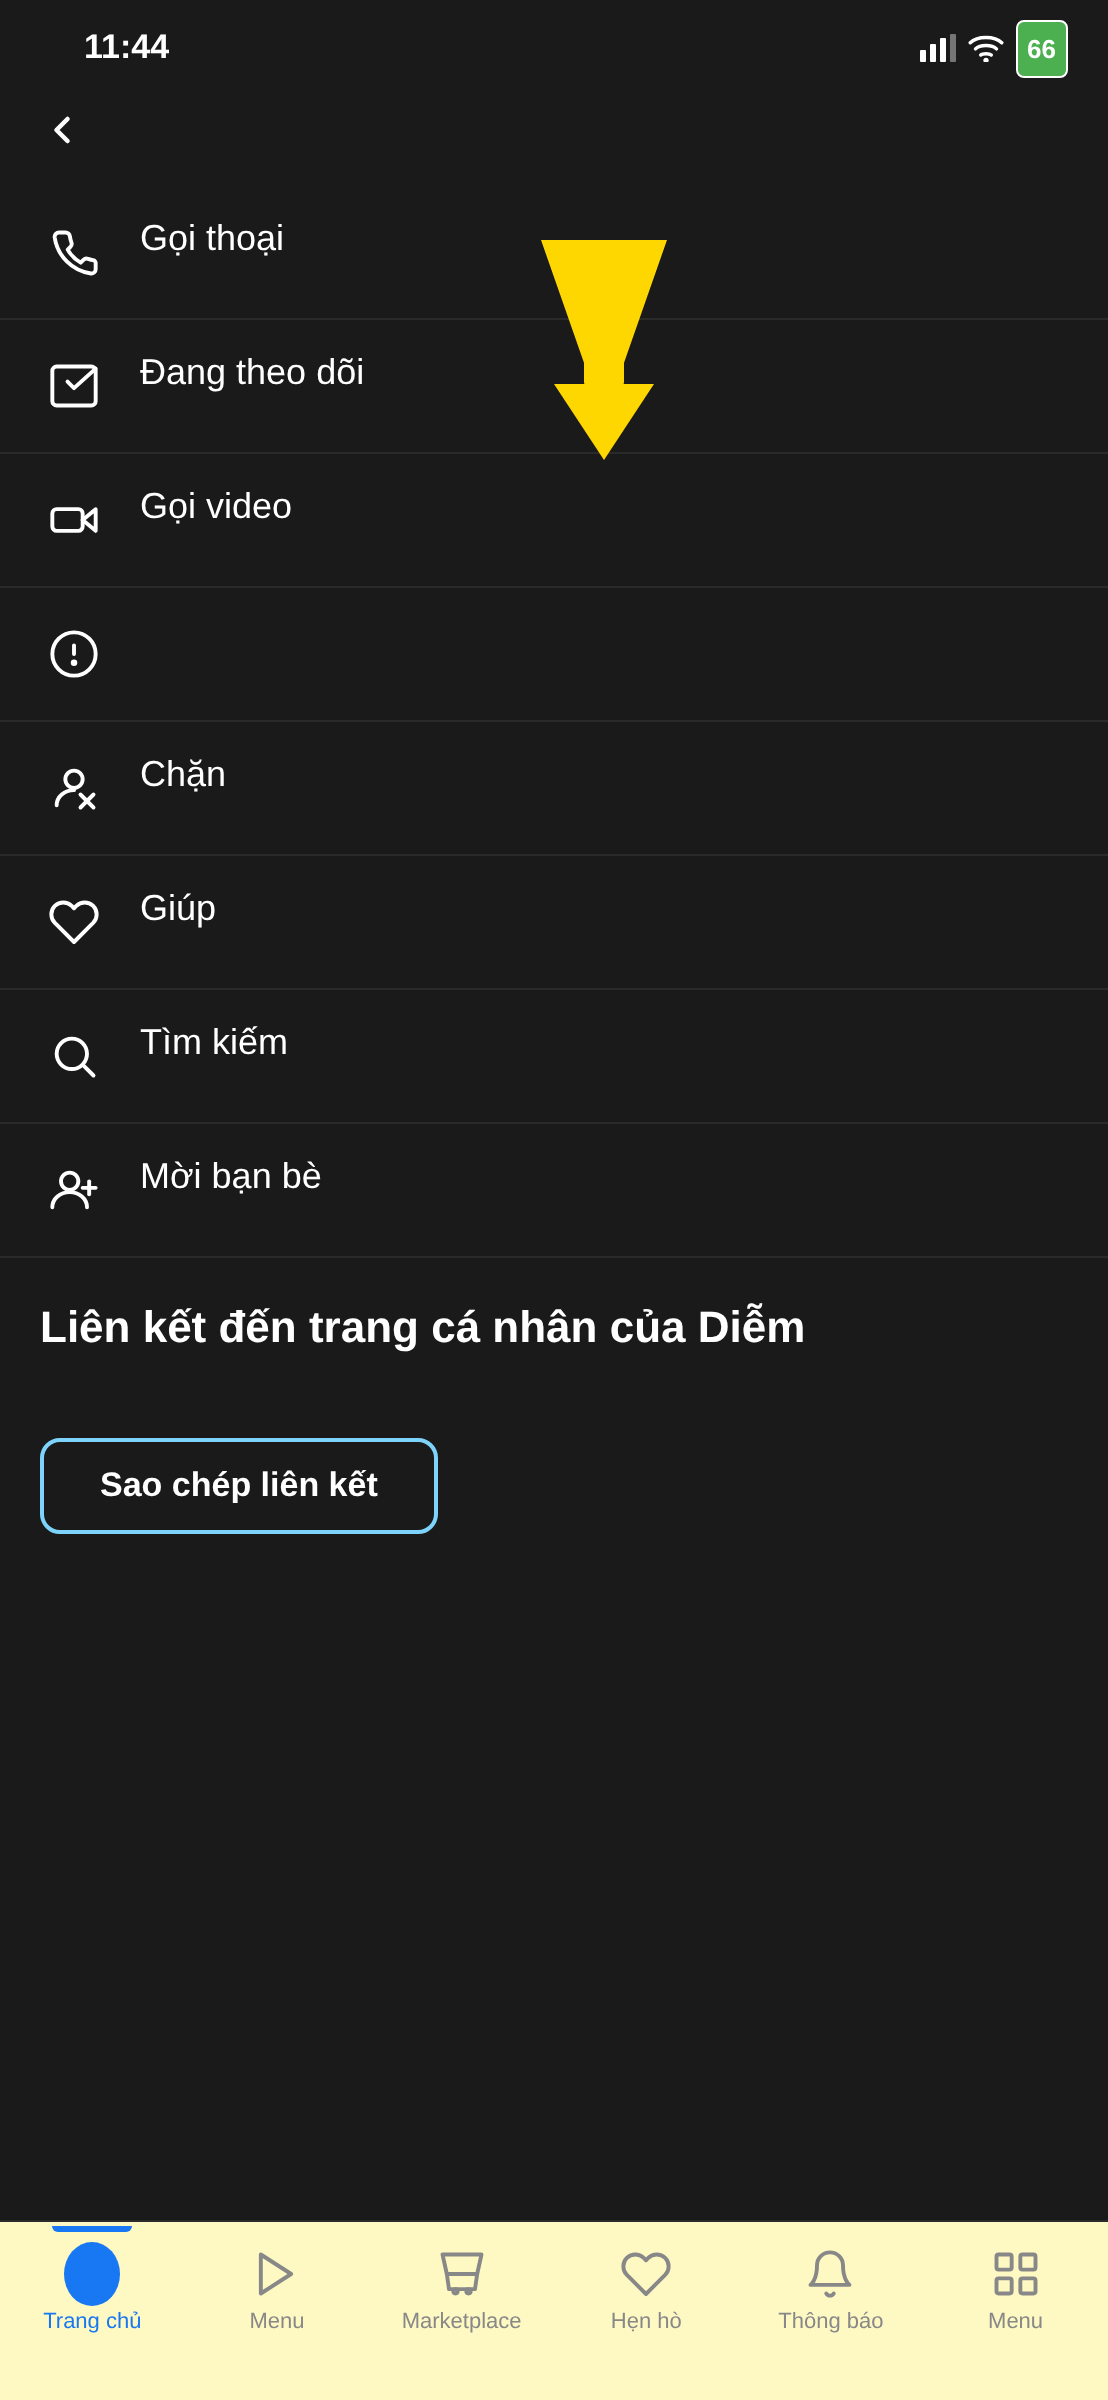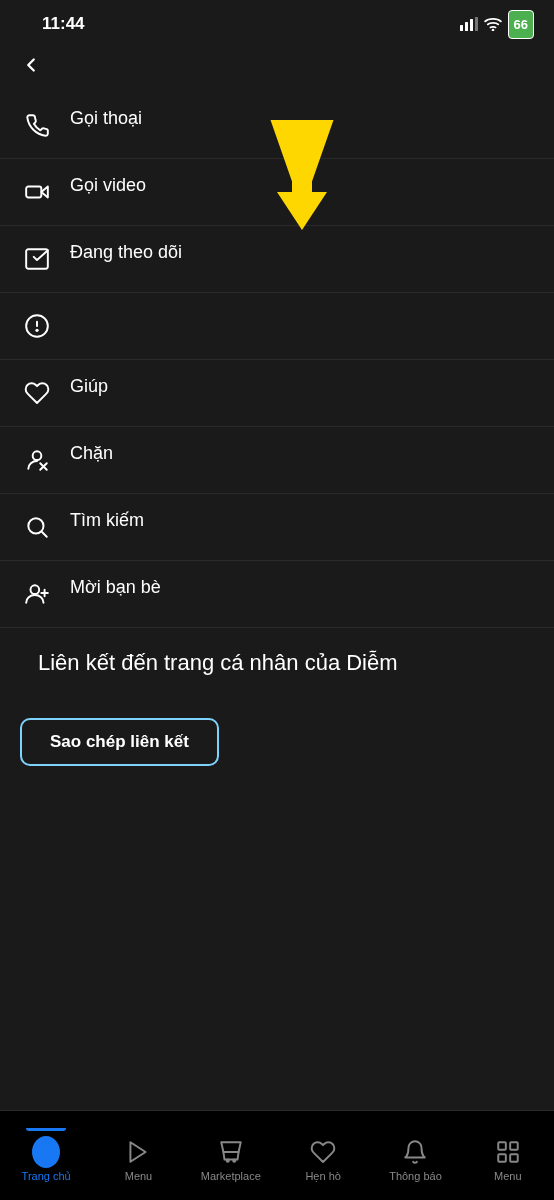--- a/index.html
+++ b/index.html
@@ -93,24 +93,23 @@
     }
     .menu-label {
       font-size: 18px;
       font-weight: 500;
       color: #fff;
     }
 
     
     .section-title {
       font-size: 22px;
-      font-weight: 400;
+      font-weight: 700;
       color: #fff;
       padding: 22px 20px 10px 20px;
-      margin-left: 18px;
     }
 
     
     .copy-link-area {
       padding: 16px 20px 20px 20px;
       min-height: 120px;
     }
     .copy-link-btn {
       display: inline-block;
       border: 2px solid #7dd3fc;
@@ -138,26 +137,26 @@
       height: 120px;
     }
 
     
     .bottom-nav {
       position: absolute;
       bottom: 0;
       left: 0;
       width: 554px;
       height: 90px;
-      background: #000000;
+      background: #fef9c3;
       border-top: 1px solid #2a2a2a;
       display: flex;
       align-items: flex-start;
       justify-content: space-around;
-      padding-top: 27px;
+      padding-top: 12px;
     }
     .nav-item {
       display: flex;
       flex-direction: column;
       align-items: center;
       gap: 4px;
       cursor: pointer;
       min-width: 60px;
     }
     .nav-icon {
@@ -264,67 +263,67 @@
       <svg viewBox="0 0 24 24">
           <path d="M22 16.92v3a2 2 0 01-2.18 2A19.79 19.79 0 013.07 5.18 2 2 0 015.1 3h3a2 2 0 012 1.72c.127.96.361 1.903.7 2.81a2 2 0 01-.45 2.11L9.09 10.91a16 16 0 006 6l1.27-1.27a2 2 0 012.11-.45c.907.339 1.85.573 2.81.7A2 2 0 0122 16.92z"></path>
         </svg>
     </div>
     <span class="menu-label">Gọi thoại</span>
   </li>
 
   <li class="menu-item">
     <div class="menu-icon">
       <svg viewBox="0 0 24 24">
+          <rect x="2" y="3" width="20" height="18" rx="2"></rect>
+          <polyline points="9,10 12,13 22,4"></polyline>
+        </svg>
+    </div>
+    <span class="menu-label">Đang theo dõi</span>
+  </li>
+
+  <li class="menu-item">
+    <div class="menu-icon">
+      <svg viewBox="0 0 24 24">
           <rect x="2" y="7" width="14" height="10" rx="2"></rect>
           <polygon points="22,7 16,12 22,17"></polygon>
         </svg>
     </div>
     <span class="menu-label">Gọi video</span>
-  </li>
-
-  <li class="menu-item">
-    <div class="menu-icon">
-      <svg viewBox="0 0 24 24">
-          <rect x="2" y="3" width="20" height="18" rx="2"></rect>
-          <polyline points="9,10 12,13 22,4"></polyline>
-        </svg>
-    </div>
-    <span class="menu-label">Đang theo dõi</span>
   </li>
 
 
   <li class="menu-item">
     <div class="menu-icon">
       <svg viewBox="0 0 24 24">
           <circle cx="12" cy="12" r="10"></circle>
           <line x1="12" y1="8" x2="12" y2="12"></line>
           <line x1="12" y1="16" x2="12.01" y2="16" stroke-width="3"></line>
         </svg>
     </div>
-  </li>
-
-  <li class="menu-item">
-    <div class="menu-icon">
-      <svg viewBox="0 0 24 24">
-          <path d="M20.84 4.61a5.5 5.5 0 00-7.78 0L12 5.67l-1.06-1.06a5.5 5.5 0 00-7.78 7.78l1.06 1.06L12 21.23l7.78-7.78 1.06-1.06a5.5 5.5 0 000-7.78z"></path>
-        </svg>
-    </div>
-    <span class="menu-label">Giúp</span>
   </li>
 
   <li class="menu-item">
     <div class="menu-icon">
       <svg viewBox="0 0 24 24">
           <circle cx="12" cy="8" r="4"></circle>
           <path d="M4 20c0-4 3.6-7 8-7"></path>
           <line x1="15" y1="15" x2="21" y2="21"></line>
           <line x1="21" y1="15" x2="15" y2="21"></line>
         </svg>
     </div>
     <span class="menu-label">Chặn</span>
+  </li>
+
+  <li class="menu-item">
+    <div class="menu-icon">
+      <svg viewBox="0 0 24 24">
+          <path d="M20.84 4.61a5.5 5.5 0 00-7.78 0L12 5.67l-1.06-1.06a5.5 5.5 0 00-7.78 7.78l1.06 1.06L12 21.23l7.78-7.78 1.06-1.06a5.5 5.5 0 000-7.78z"></path>
+        </svg>
+    </div>
+    <span class="menu-label">Giúp</span>
   </li>
 
   <li class="menu-item">
     <div class="menu-icon">
       <svg viewBox="0 0 24 24">
           <circle cx="11" cy="11" r="7"></circle>
           <line x1="21" y1="21" x2="16.65" y2="16.65"></line>
         </svg>
     </div>
     <span class="menu-label">Tìm kiếm</span>

